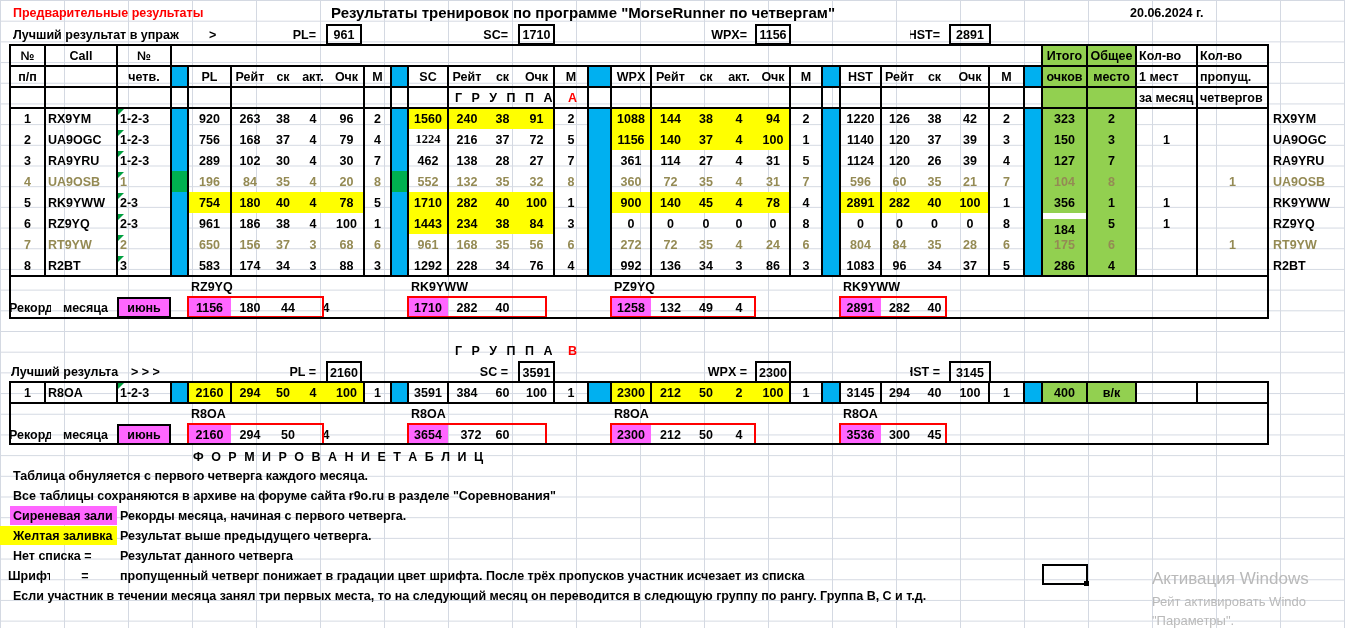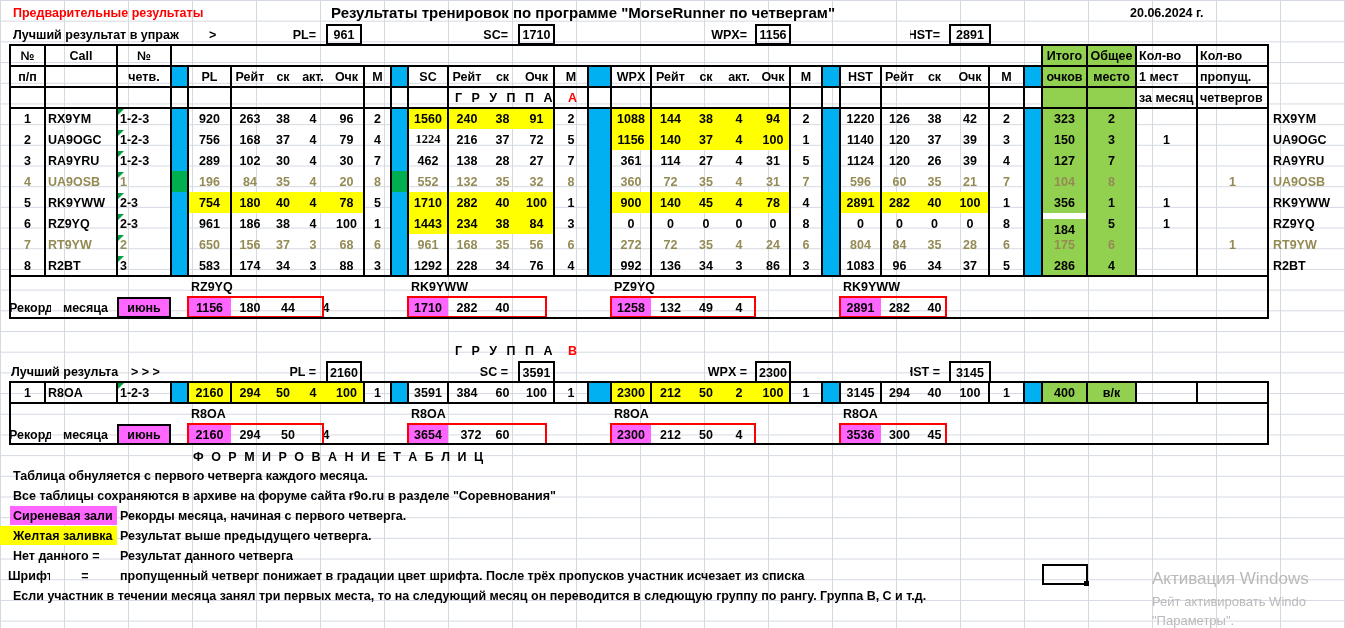--- a/index.html
+++ b/index.html
@@ -504,21 +504,21 @@
       <div class="rbox" style="left: 839px; top: 423px; width: 108px; height: 22px;"></div>
     </div>
 
   <div class="c l note" style="left:190px;top:447px;width:300px;height:19px;letter-spacing:2px;">Ф О Р М И Р О В А Н И Е   Т А Б Л И Ц Ы</div>
   <div class="c l note" style="left:10px;top:466px;width:600px;height:19px;">Таблица обнуляется с первого четверга каждого месяца.</div>
   <div class="c l note" style="left:10px;top:486px;width:600px;height:19px;">Все таблицы сохраняются в архиве на форуме сайта r9o.ru  в разделе "Соревнования"</div>
   <div class="c l note pink" style="left:10px;top:506px;width:107px;height:19px;">Сиреневая зали</div>
   <div class="c l note" style="left:117px;top:506px;width:400px;height:19px;">Рекорды месяца, начиная с первого четверга.</div>
   <div class="c l note yel" style="left:0px;top:526px;width:117px;height:19px;padding-left:13px;">Желтая заливка</div>
   <div class="c l note" style="left:117px;top:526px;width:400px;height:19px;">Результат выше предыдущего четверга.</div>
-  <div class="c l note" style="left:10px;top:546px;width:107px;height:19px;">Нет данного  =</div>
+  <div class="c l note" style="left:10px;top:546px;width:107px;height:19px;">Нет списка  =</div>
   <div class="c l note" style="left:117px;top:546px;width:400px;height:19px;">Результат данного четверга</div>
   <div class="c l note" style="left:5px;top:566px;width:45px;height:19px;">Шрифт</div>
   <div class="c note" style="left:70px;top:566px;width:30px;height:19px;">=</div>
   <div class="c l note" style="left:117px;top:566px;width:720px;height:19px;">пропущенный четверг понижает в градации цвет шрифта. После трёх пропусков участник исчезает из списка</div>
   <div class="c l note" style="left:10px;top:586px;width:960px;height:19px;">Если участник в течении месяца занял три первых места, то на следующий месяц он переводится в следющую группу по рангу. Группа В, С и т.д.</div>
 
   <div class="selcell" style="left:1042px;top:564px;width:46px;height:21px;"></div>
   <div style="position:absolute;left:1084px;top:581px;width:5px;height:5px;background:#000;"></div>
 
   <div class="watermark" style="left:1152px;top:569px;font-size:17px;">Активация Windows</div>

